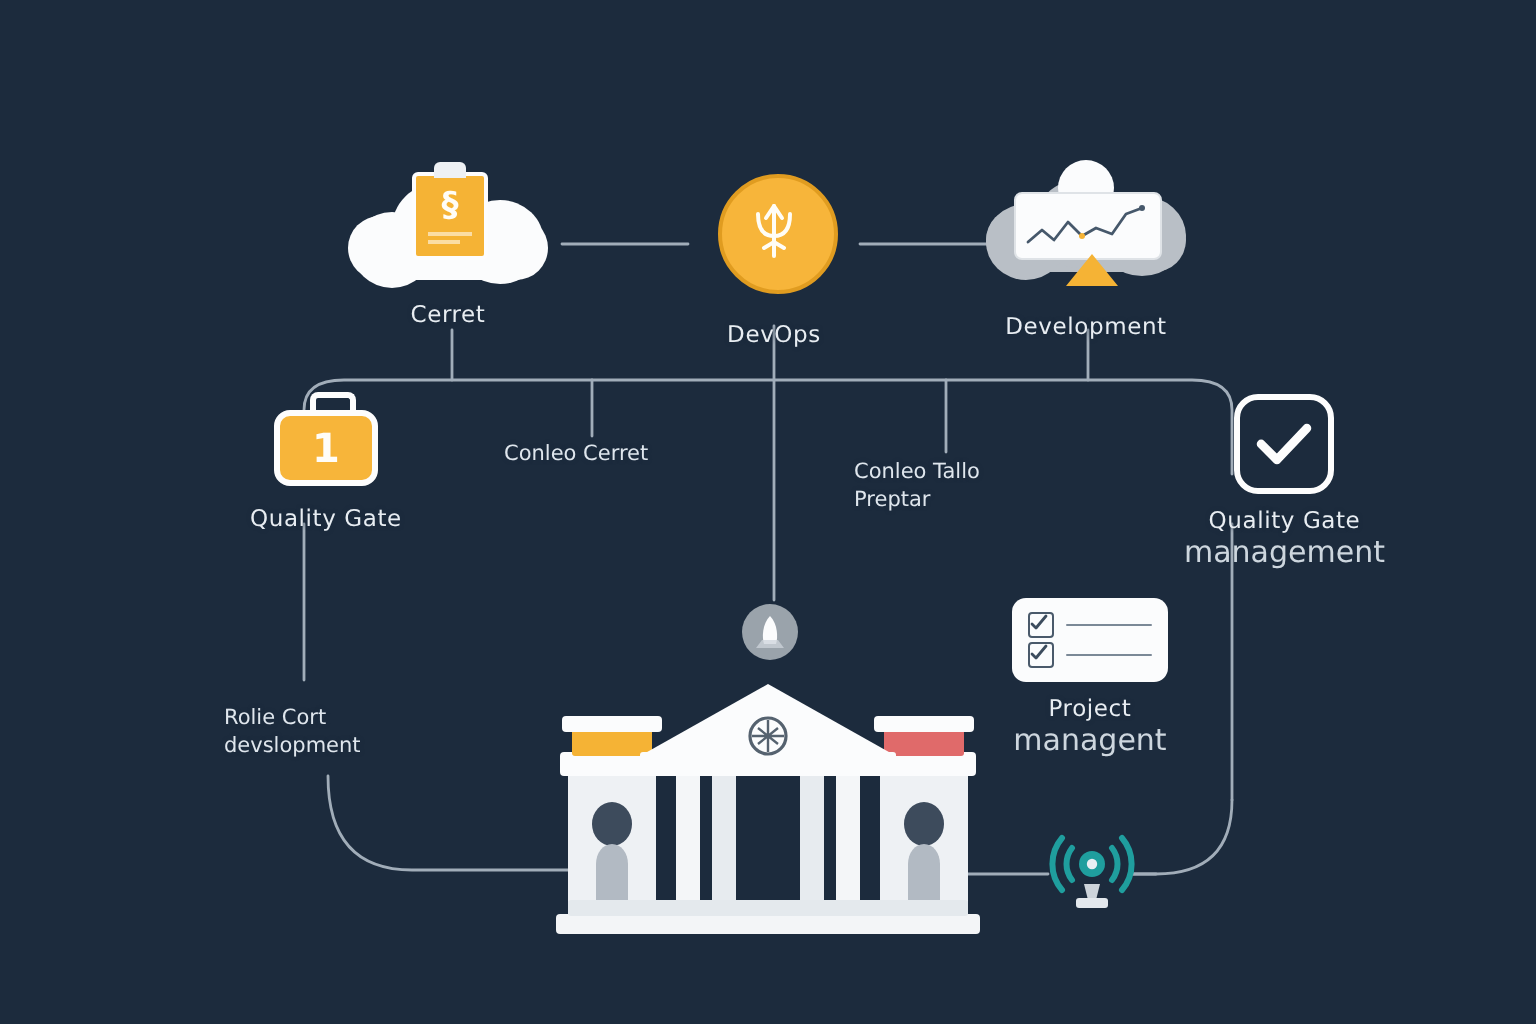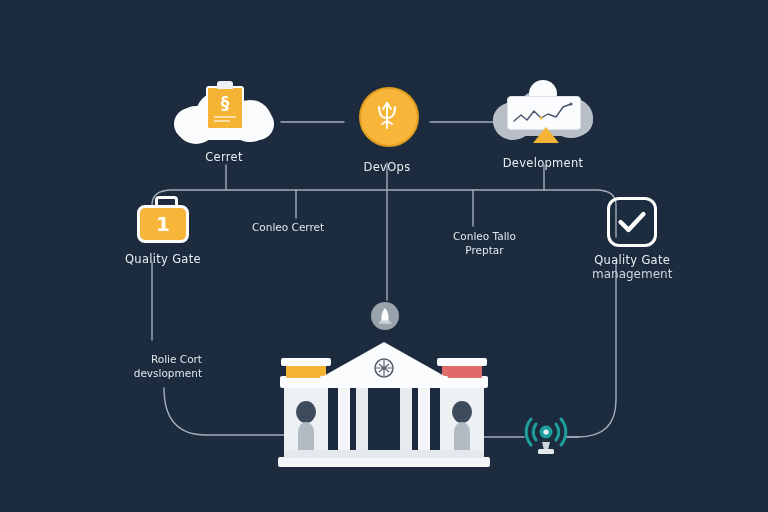--- a/index.html
+++ b/index.html
@@ -34,21 +34,21 @@
     color: #e8edf2;
     font-size: 11.5px;
     letter-spacing: 0.3px;
     text-align: center;
     line-height: 1.25;
     text-shadow: 0 0 2px rgba(28,43,61,0.9);
     white-space: nowrap;
   }
   .node-sublabel {
     color: #cdd6de;
-    font-size: 12px;
+    font-size: 15px;
     text-align: center;
     line-height: 1.2;
     white-space: nowrap;
   }
   .edge-label {
     position: absolute;
     color: #dfe6ed;
     font-size: 10.5px;
     text-align: center;
     line-height: 1.3;
@@ -279,35 +279,57 @@
       <svg viewBox="0 0 50 50" width="44" height="44" style="position:absolute;left:0;top:0;">
         <polyline points="12,25 21,34 38,16" fill="none" stroke="#fdfdfd" stroke-width="5" stroke-linecap="round" stroke-linejoin="round"></polyline>
       </svg>
     </div>
     <div class="node-label">Quality Gate</div>
     <div class="node-sublabel">management</div>
   </div>
 
   <div class="edge-label" style="left:252px; top:221px;">Conleo Cerret</div>
 
-  <div class="edge-label" style="left:453px; top:230px; text-align:center;">Conleo Tallo
+  <div class="edge-label" style="left:427px; top:230px; text-align:left;">Conleo Tallo
 Preptar</div>
 
-  <div class="edge-label" style="left:112px; top:353px; text-align:right; width:90px;">Rolie Cort
+  <div class="edge-label" style="left:112px; top:353px; text-align:left; width:90px;">Rolie Cort
 devslopment</div>
 
   <div class="node" style="left:371px; top:302px;">
     <div class="circ-node">
       <svg viewBox="0 0 28 28" width="28" height="28">
         <path d="M14,6 C18,10 18,17 17,20 L11,20 C10,17 10,10 14,6 Z" fill="#fbfcfd"></path>
         <path d="M10,18 L7,22 L21,22 L18,18 Z" fill="#cdd4db" opacity="0.75"></path>
       </svg>
     </div>
   </div>
 
+  <div class="node" style="left:506px; top:299px;">
+    <div class="pm-card">
+      <div class="pm-row">
+        <div class="pm-check">
+          <svg viewBox="0 0 11 11" width="11" height="11" style="position:absolute;left:-1px;top:-1px;">
+            <polyline points="2,6 4,8 9,2" fill="none" stroke="#3c4c5d" stroke-width="1.4" stroke-linecap="round" stroke-linejoin="round"></polyline>
+          </svg>
+        </div>
+        <div class="pm-line"></div>
+      </div>
+      <div class="pm-row">
+        <div class="pm-check">
+          <svg viewBox="0 0 11 11" width="11" height="11" style="position:absolute;left:-1px;top:-1px;">
+            <polyline points="2,6 4,8 9,2" fill="none" stroke="#3c4c5d" stroke-width="1.4" stroke-linecap="round" stroke-linejoin="round"></polyline>
+          </svg>
+        </div>
+        <div class="pm-line"></div>
+      </div>
+    </div>
+    <div class="node-label">Project</div>
+    <div class="node-sublabel">managent</div>
+  </div>
 
   <div class="node" style="left:518px; top:408px;">
     <div class="wifi">
       <svg viewBox="0 0 56 56" width="56" height="56">
         <g fill="none" stroke="#1f9e9e" stroke-width="3" stroke-linecap="round">
           <path d="M18,32 A13,13 0 0 1 18,16"></path>
           <path d="M38,16 A13,13 0 0 1 38,32"></path>
           <path d="M13,37 A20,20 0 0 1 13,11"></path>
           <path d="M43,11 A20,20 0 0 1 43,37"></path>
         </g>

